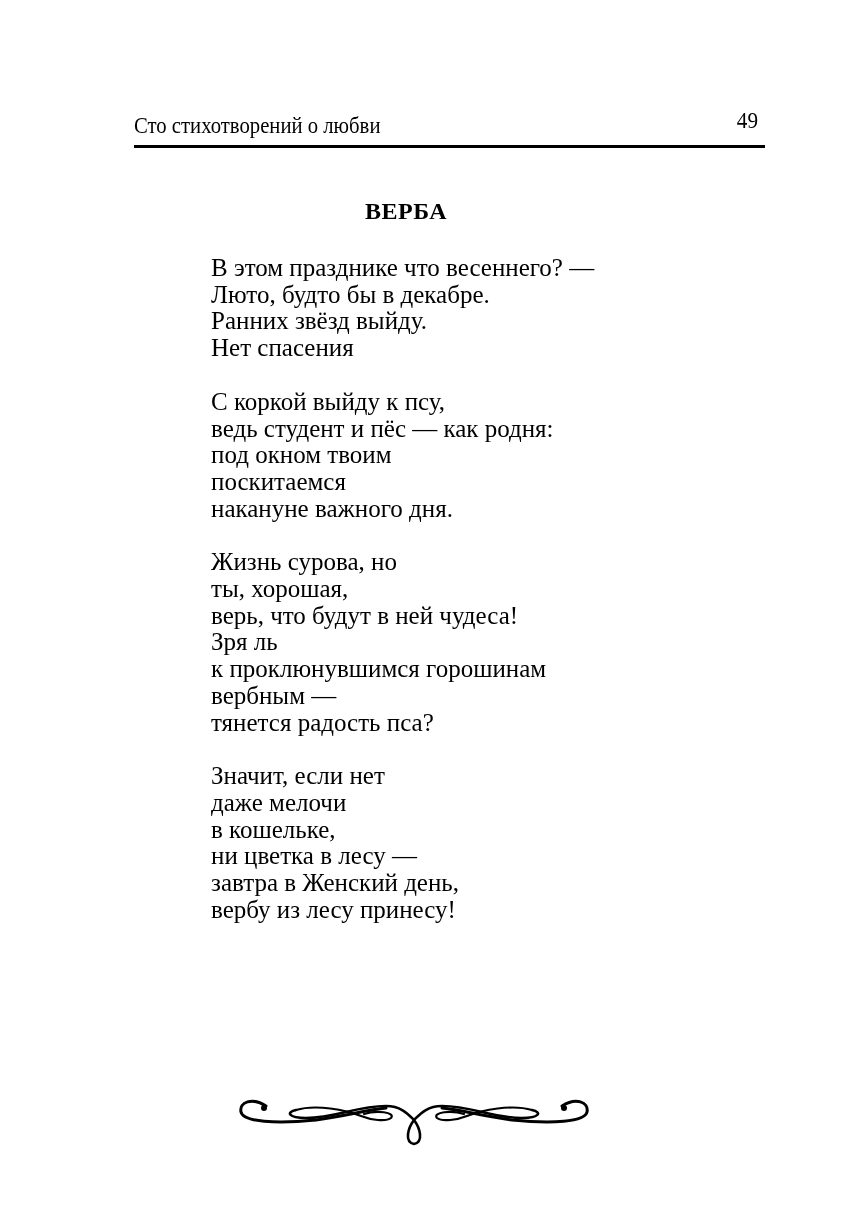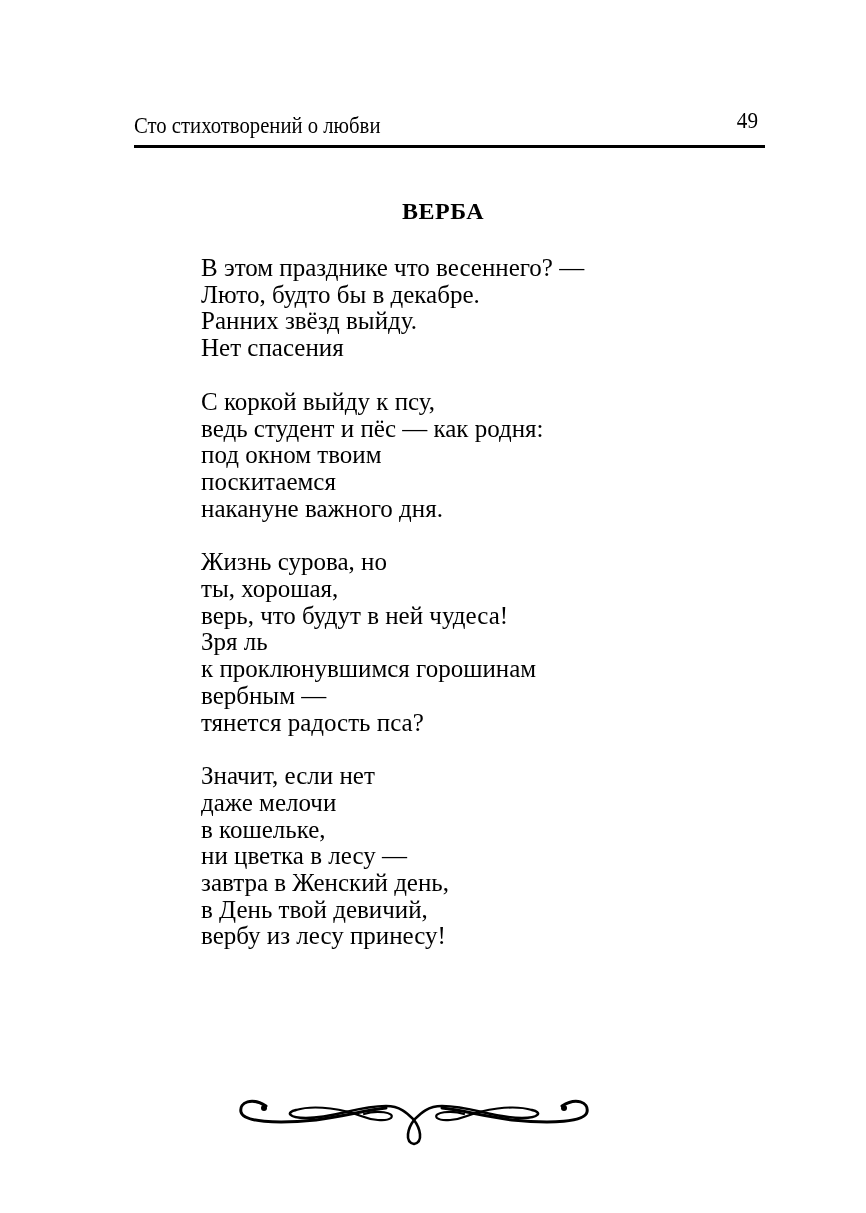--- a/index.html
+++ b/index.html
@@ -50,25 +50,24 @@
     }
     .poem-title {
       position: absolute;
       left: 0;
       width: 812px;
       top: 198px;
       text-align: center;
       font-weight: bold;
       font-size: 24px;
       letter-spacing: 0.5px;
-      margin-left: 37px;
     }
     .poem {
       position: absolute;
-      left: 201px;
+      left: 211px;
       top: 255px;
     }
     .stanza {
       margin: 0 0 27px 0;
     }
     .line {
       display: block;
       font-size: 25px;
       line-height: 26.7px;
       white-space: nowrap;
@@ -114,21 +113,20 @@
     <span class="line">к проклюнувшимся горошинам</span>
     <span class="line">вербным —</span>
     <span class="line">тянется радость пса?</span>
   </div>
   <div class="stanza">
     <span class="line">Значит, если нет</span>
     <span class="line">даже мелочи</span>
     <span class="line">в кошельке,</span>
     <span class="line">ни цветка в лесу —</span>
     <span class="line">завтра в Женский день,</span>
-    <span class="line">в День твой девичий,</span>
     <span class="line">вербу из лесу принесу!</span>
   </div>
 </div>
 
 <svg class="ornament" viewBox="0 0 356 56" xmlns="http://www.w3.org/2000/svg">
   <g fill="none" stroke="#000" stroke-linecap="round">
 
     <path d="M30 12 C 16 3, 3 8, 5 18 C 7 28, 40 30, 80 26 C 110 22, 130 16, 150 14" stroke-width="3"></path>
     <circle cx="28" cy="14" r="3" fill="#000" stroke="none"></circle>
 

